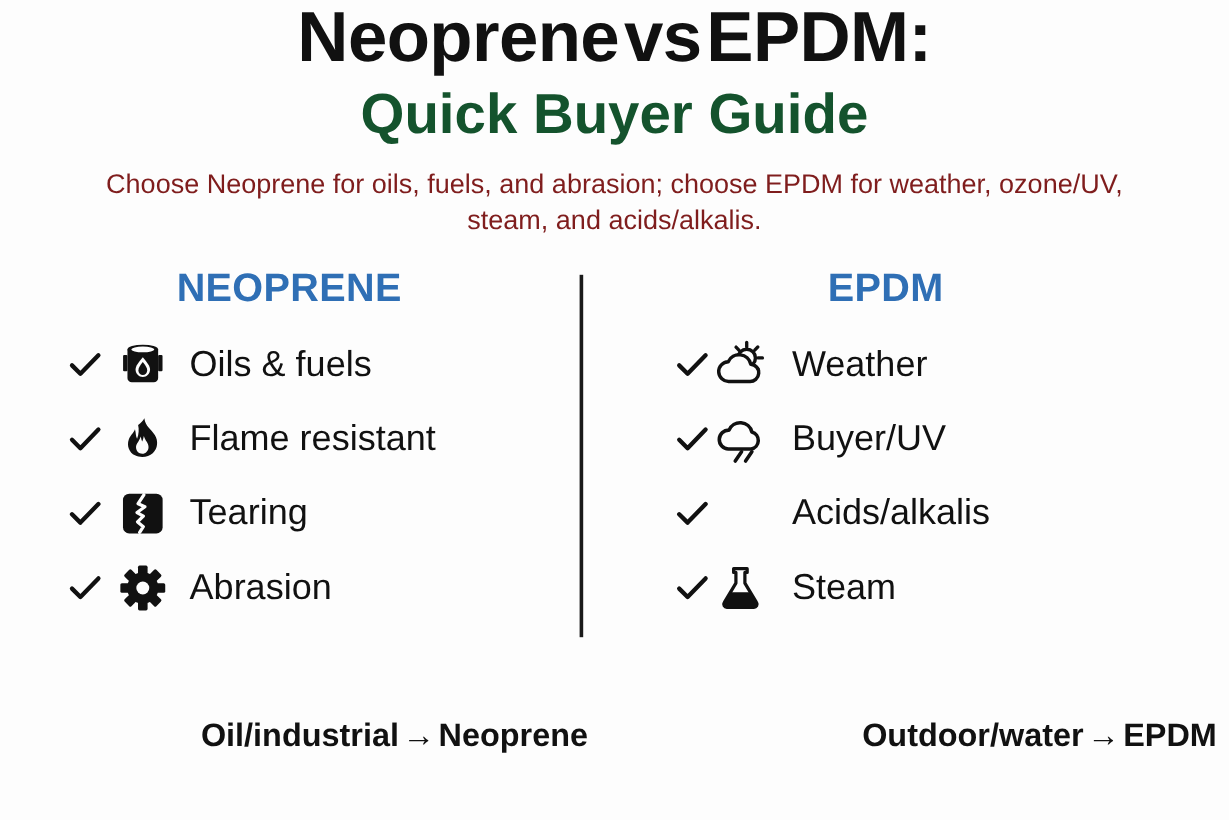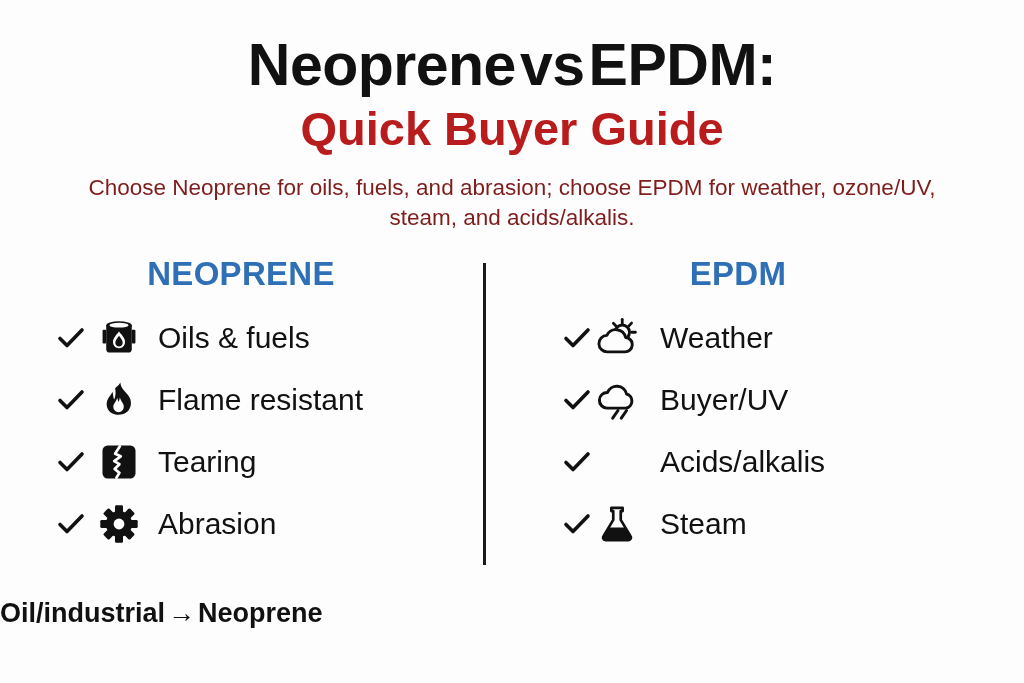--- a/index.html
+++ b/index.html
@@ -18,39 +18,38 @@
 
   .sheet {
     position: relative;
     width: 1024px;
     height: 683px;
     box-sizing: border-box;
   }
 
   
   .header {
-    padding-top: 34px;
     text-align: center;
   }
   .title-line1 {
     font-size: 59px;
     font-weight: bold;
     letter-spacing: -0.5px;
     line-height: 1.06;
     color: #111111;
   }
   .title-line1 .vs {
     padding: 0 4px;
   }
   .title-line2 {
     font-size: 47px;
     font-weight: bold;
     line-height: 1.12;
     margin-top: 6px;
-    color: #b91c1c;
+    color: #14532d;
   }
   .subtitle {
     margin: 18px auto 0 auto;
     width: 880px;
     font-size: 22.5px;
     line-height: 1.33;
     color: #7f1d1d;
     font-weight: normal;
   }
 
@@ -126,25 +125,26 @@
   
   .footer {
     position: absolute;
     left: 0;
     top: 598px;
     width: 1024px;
     display: flex;
   }
   .footer-cell {
     width: 512px;
-    text-align: left;
+    text-align: right;
     font-size: 27px;
     font-weight: bold;
     color: #111111;
     white-space: nowrap;
+    padding-left: 44px;
   }
   .footer-left { padding-right: 34px; }
   .footer-right { padding-right: 10px; }
   .arrow { padding: 0 3px; }
 </style>
 </head>
 <body>
 
 <div class="sheet">
 
@@ -312,15 +312,18 @@
         </li>
 
       </ul>
     </div>
   </div>
 
   <div class="footer">
     <div class="footer-cell footer-left">
       <span>Oil/industrial</span><span class="arrow">→</span><span>Neoprene</span>
     </div>
+    <div class="footer-cell footer-right">
+      <span>Outdoor/water</span><span class="arrow">→</span><span>EPDM</span>
+    </div>
   </div>
 
 </div>
 
 </body></html>

